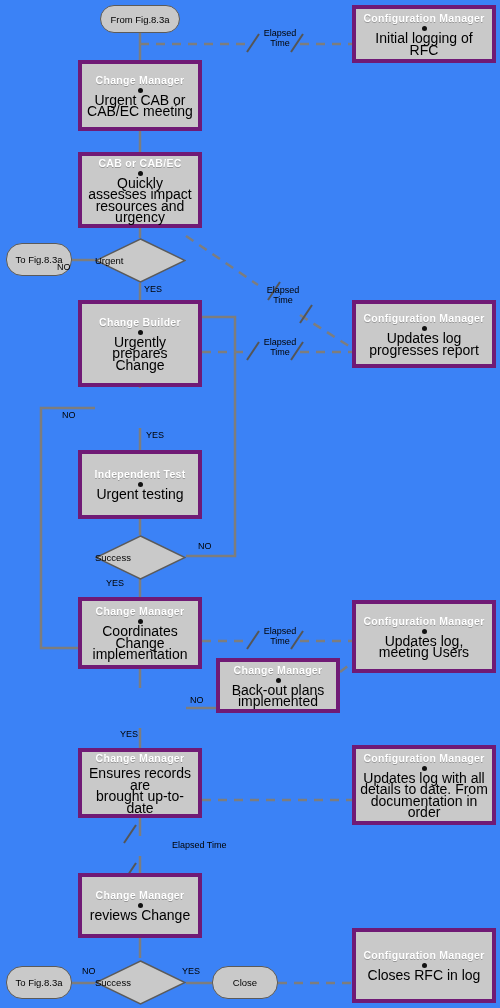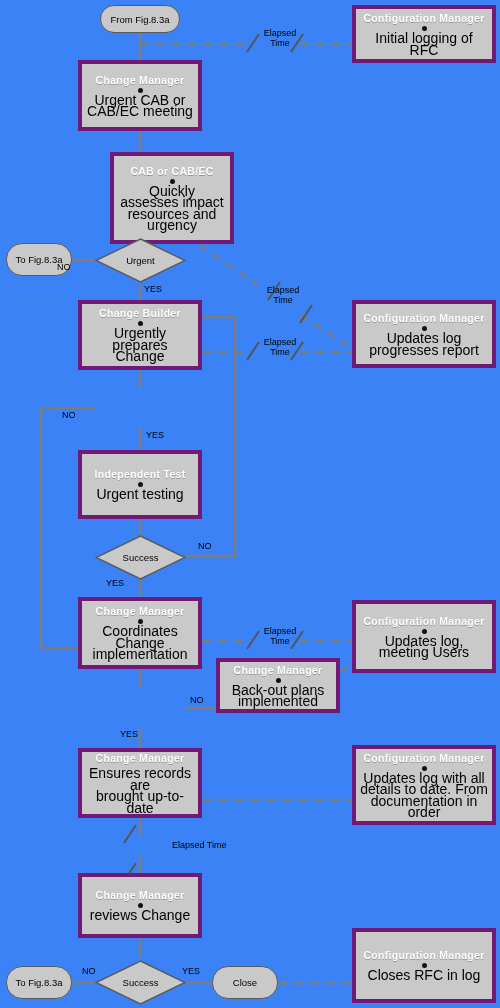--- a/index.html
+++ b/index.html
@@ -14,21 +14,21 @@
               text-shadow:0 1px 0 rgba(0,0,0,.25);}
   .node .dot{width:5px;height:5px;border-radius:50%;background:#111;margin:2px 0 2px 0;}
   .node .body{font-size:14px;line-height:11.5px;color:#000;padding:0 4px;}
 
   .pill{position:absolute;box-sizing:border-box;background:#c9c9c9;border:1px solid #5a5a5a;
         border-radius:16px;display:flex;align-items:center;justify-content:center;
         font-size:9.5px;color:#000;}
 
   .diamond{position:absolute;}
   .diamond .dlabel{position:absolute;left:0;top:0;width:100%;height:100%;
-        display:flex;flex-direction:column;align-items:center;justify-content:center;
+        display:flex;flex-direction:column;align-items:flex-start;justify-content:center;
         font-size:9.5px;line-height:11px;color:#000;text-align:center;}
 
   .edgelabel{position:absolute;font-size:9px;color:#000;white-space:nowrap;line-height:10.5px;}
   .elapsed{position:absolute;font-size:9px;color:#000;text-align:center;line-height:10px;white-space:nowrap;}
 </style>
 </head>
 <body>
 
 <div id="canvas">
 
@@ -114,28 +114,28 @@
     <span>Close</span>
   </div>
 
   <div class="node" style="left:78px;top:60px;width:124px;height:71px;">
     <div class="role">Change Manager</div>
     <div class="dot"></div>
     <div class="body">Urgent CAB or</div>
     <div class="body">CAB/EC meeting</div>
   </div>
 
-  <div class="node" style="left:78px;top:152px;width:124px;height:92px;margin-left:32px;">
+  <div class="node" style="left:78px;top:152px;width:124px;height:76px;">
     <div class="role">CAB or CAB/EC</div>
     <div class="dot"></div>
     <div class="body">Quickly assesses impact</div>
     <div class="body">resources and urgency</div>
   </div>
 
-  <div class="node" style="left:78px;top:300px;width:124px;height:70px;">
+  <div class="node" style="left:78px;top:300px;width:124px;height:87px;">
     <div class="role">Change Builder</div>
     <div class="dot"></div>
     <div class="body">Urgently prepares</div>
     <div class="body">Change</div>
   </div>
 
   <div class="node" style="left:78px;top:450px;width:124px;height:69px;text-align:right;">
     <div class="role">Independent Test</div>
     <div class="dot"></div>
     <div class="body">Urgent testing</div>

